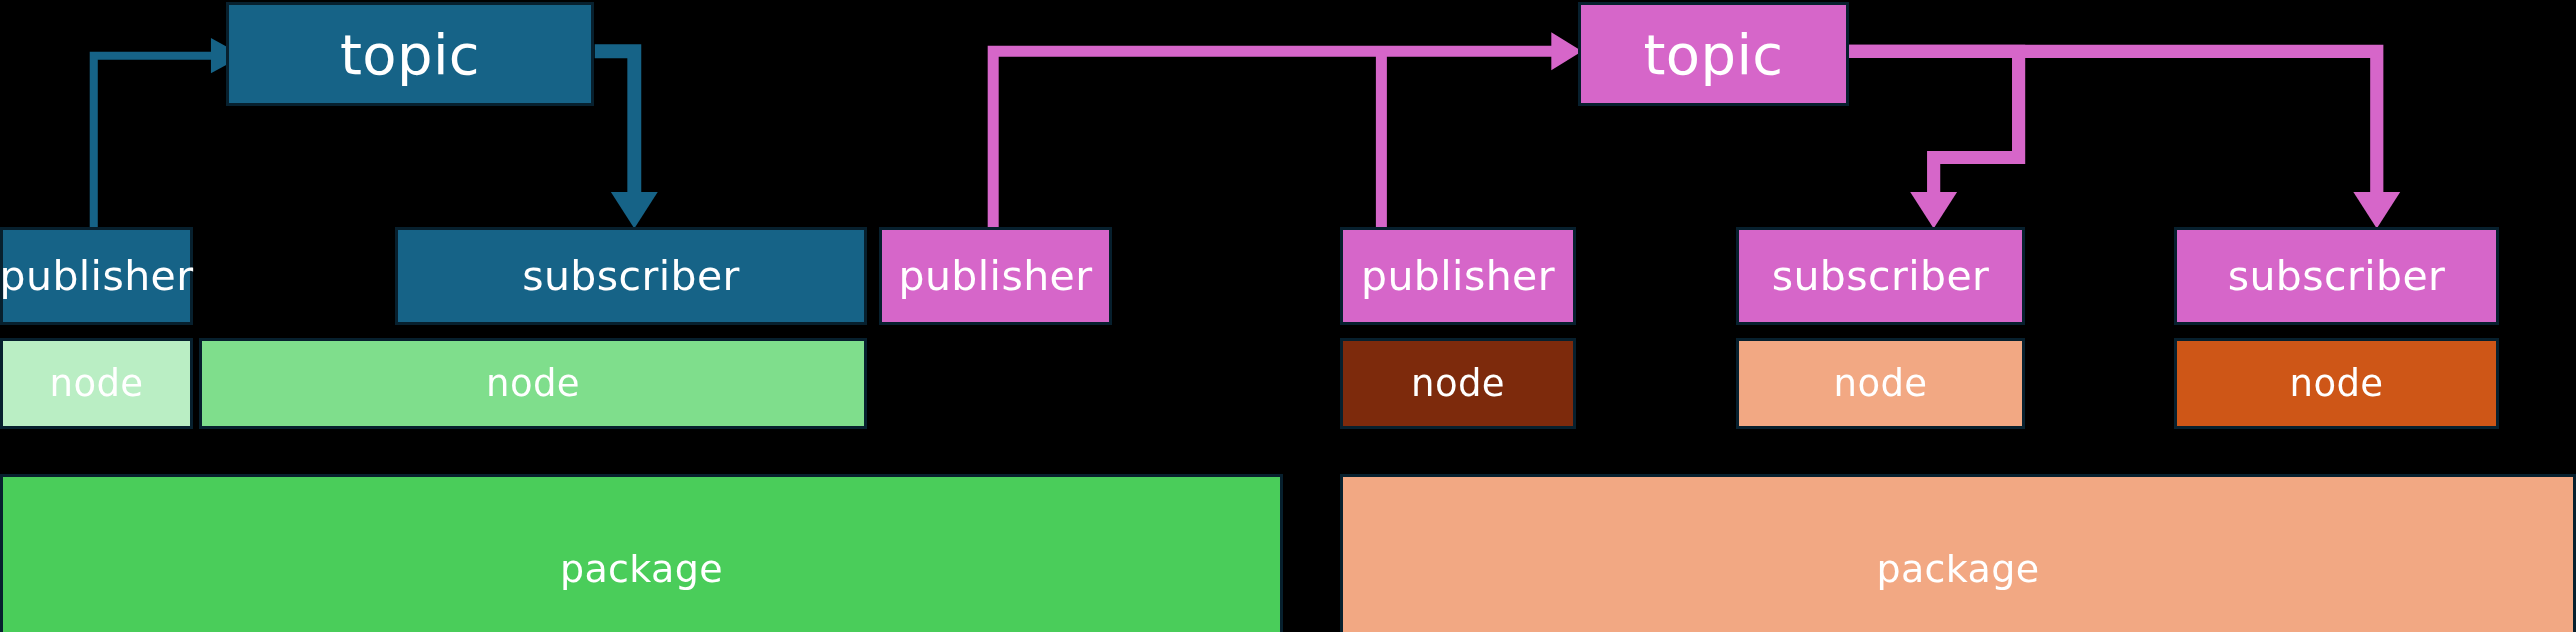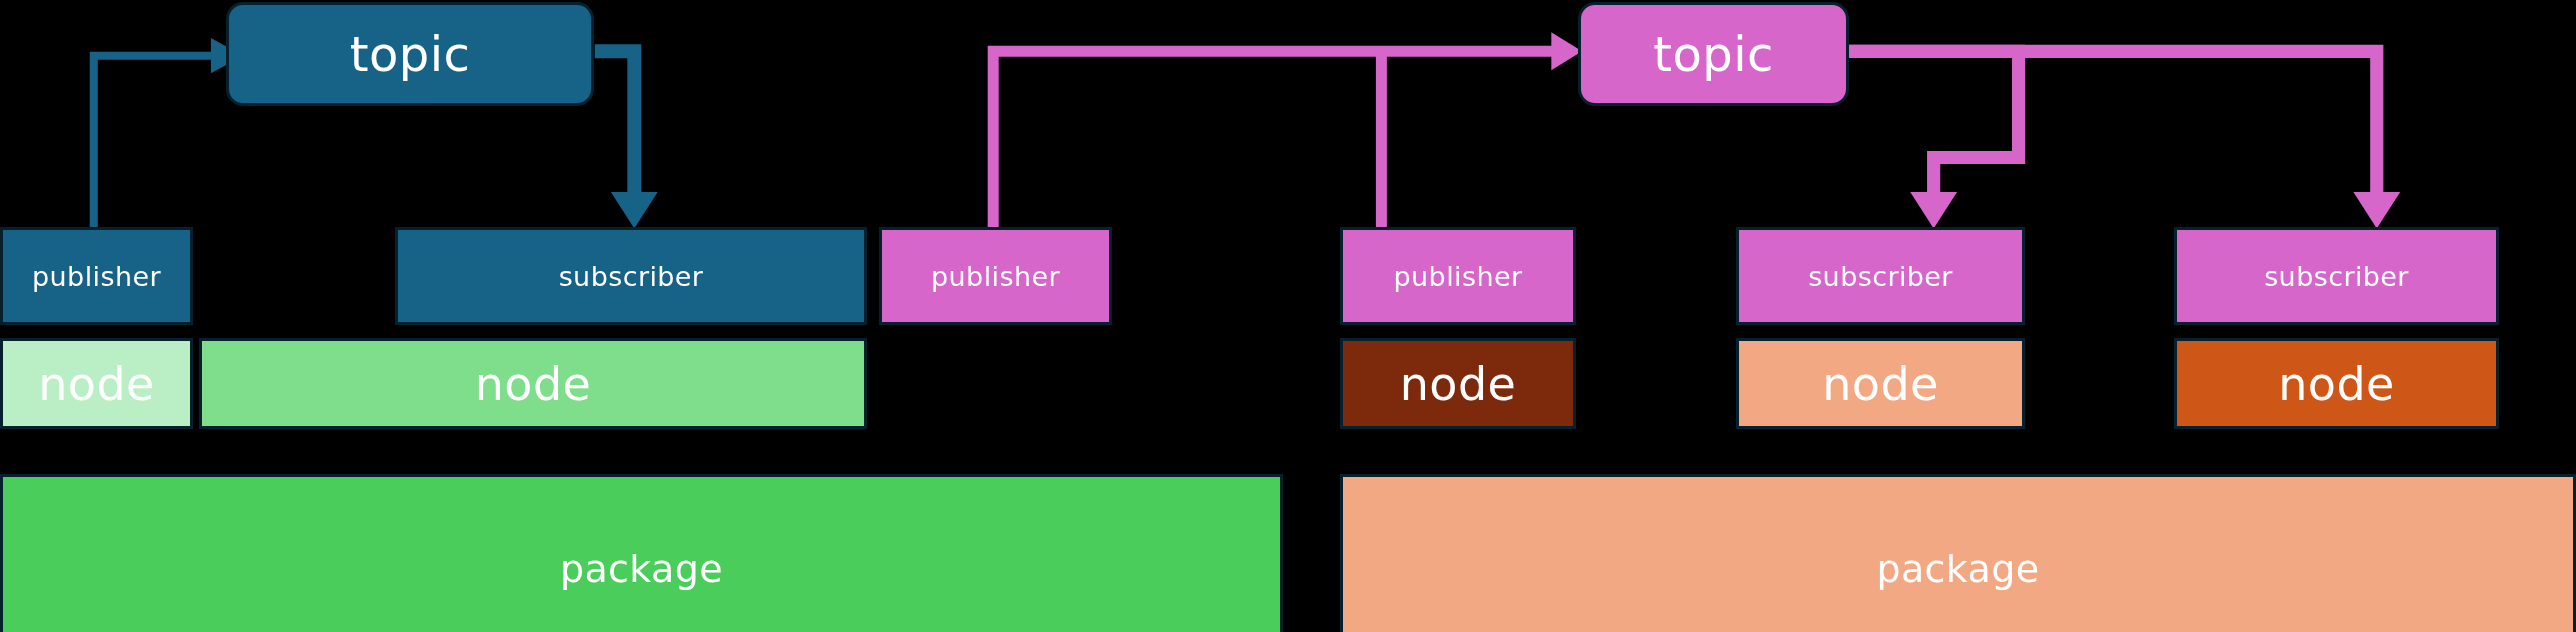--- a/index.html
+++ b/index.html
@@ -33,23 +33,23 @@
   .box.endpoint-blue{ background: #166387; }
   .box.ep-pink      { background: #d666c9; }
   .box.node-mint    { background: #baeec4; }
   .box.node-green   { background: #7fde8c; }
   .box.node-brown   { background: #7d2a0c; }
   .box.node-salmon  { background: #f2a883; }
   .box.node-orange  { background: #ce5617; }
   .box.pkg-green    { background: #4acd5a; }
   .box.pkg-salmon   { background: #f2a883; }
 
-  .t-topic { font-size: 48px; border-radius: 17px; }
-  .t-ep    { font-size: 27px; }
-  .t-node  { font-size: 46px; justify-content: center; }
+  .t-topic { font-size: 56px; }
+  .t-ep    { font-size: 41px; }
+  .t-node  { font-size: 37px; justify-content: center; }
   .t-pkg   { font-size: 38px; margin-top: 32px; }
 
   .arrow-layer {
     position: absolute;
     left: 0; top: 0;
     width: 2576px;
     height: 633px;
     pointer-events: none;
   }
 </style>

